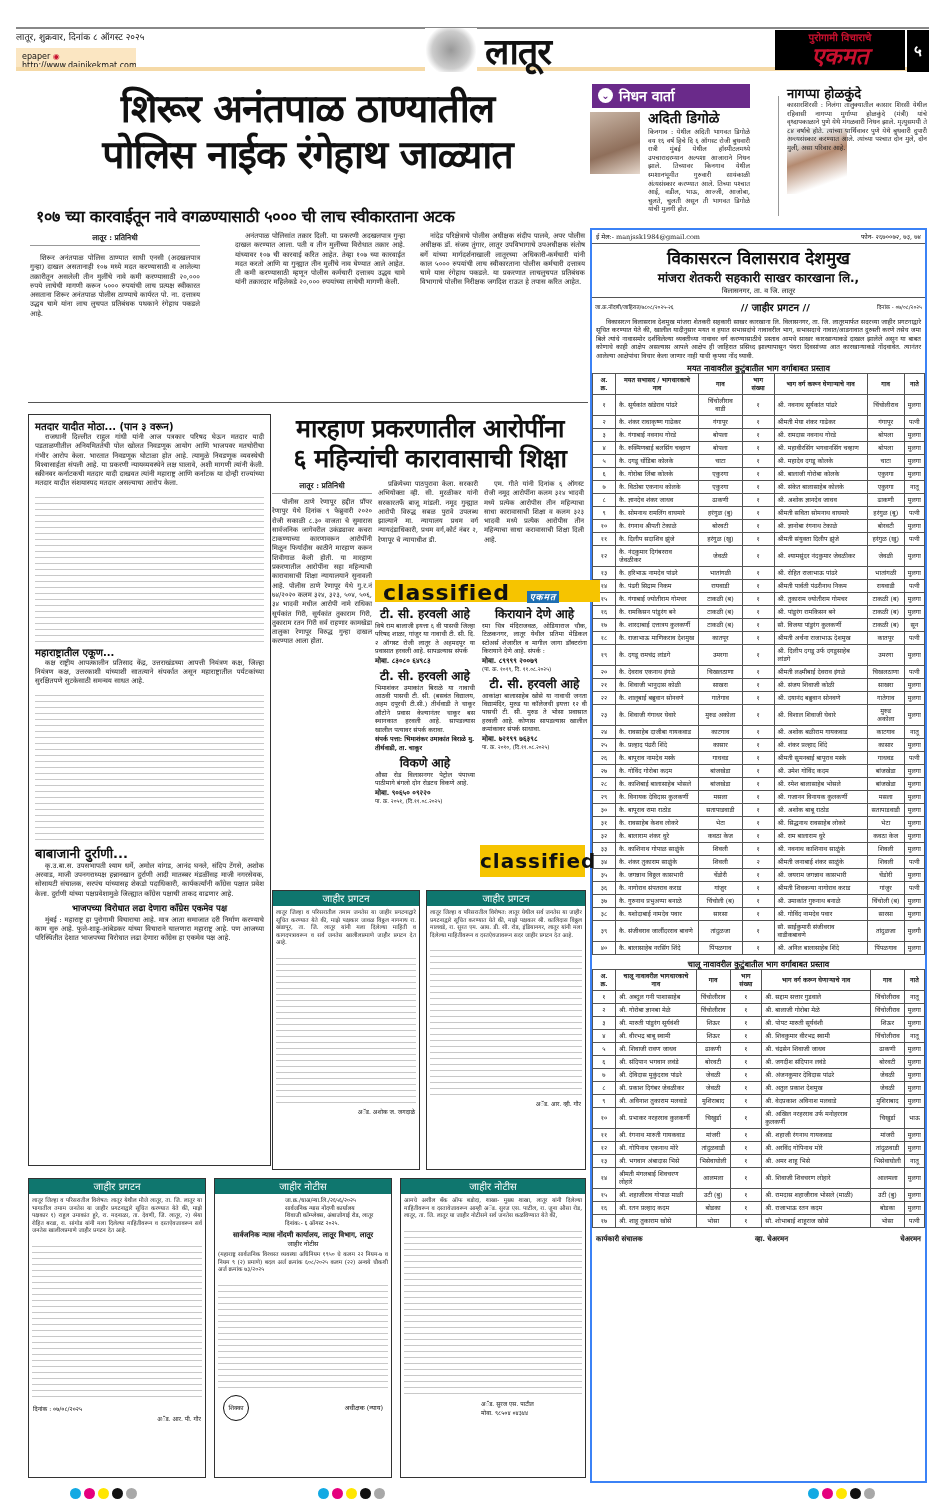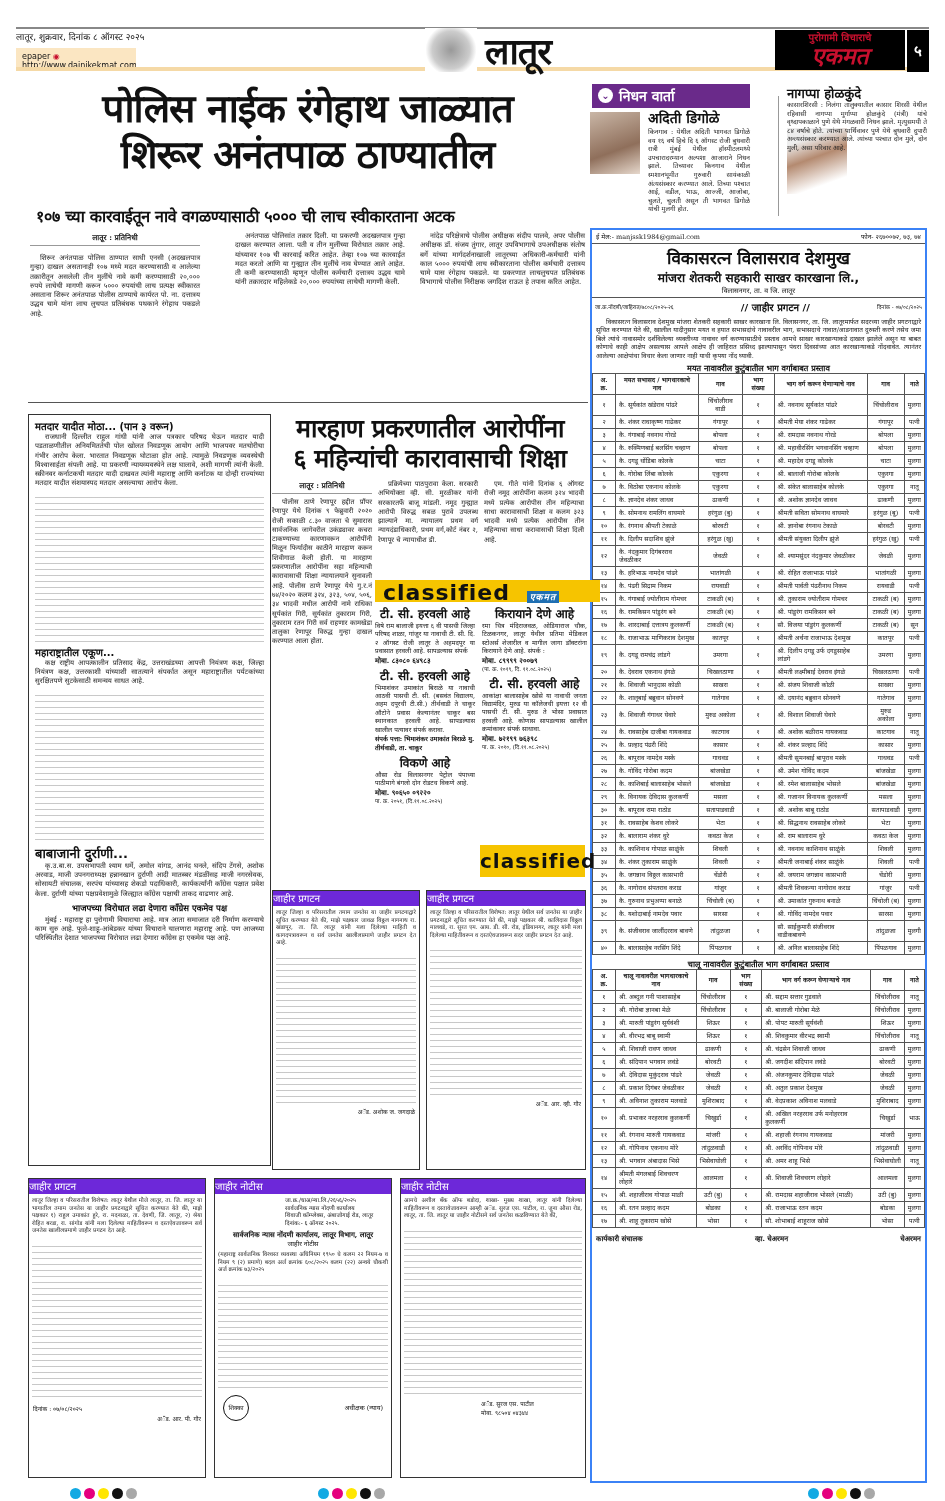--- a/index.html
+++ b/index.html
@@ -23,21 +23,21 @@
 #h1sub{left:36px;top:205px;width:555px;font-family:"DejaVu Sans",sans-serif;font-size:16px;font-weight:bold;text-align:left;letter-spacing:-.3px}
 .byline{font-size:7.5px;text-align:center;font-weight:bold;color:#222}
 
 #obit-head{left:592px;top:84px;width:158px;height:24px;background:#6a2a8a;color:#fff;font-family:"DejaVu Sans",sans-serif;font-weight:bold;font-size:14px;padding:2px 6px}
 .round-icon{display:inline-block;width:15px;height:15px;border-radius:50%;background:#fff;color:#6a2a8a;font-size:10px;text-align:center;line-height:15px;margin-right:6px;vertical-align:2px}
 .photo{background:linear-gradient(160deg,#c9b6a6,#8f6f5b 60%,#e6d8cc)}
 .obit-name{font-family:"DejaVu Sans",sans-serif;font-weight:bold;font-size:14px}
 
 .box{border:1px solid #333}
 .box2{border:2px solid #3b82f6}
-.black-head{background:#6d28d9;color:#fff;text-align:left;font-size:10px;font-family:"DejaVu Sans",sans-serif;height:15px;line-height:15px}
+.black-head{background:#0f766e;color:#fff;text-align:center;font-size:10px;font-family:"DejaVu Sans",sans-serif;height:15px;line-height:15px}
 .classified{background:#f6c400;color:#111;font-family:"DejaVu Sans",sans-serif;font-weight:bold;font-size:22px;letter-spacing:1px}
 .ad-title{font-family:"DejaVu Sans",sans-serif;font-weight:bold;font-size:12px;text-align:center;color:#111}
 
 table{border-collapse:collapse;width:100%}
 td,th{border:1px solid #555;font-size:6.3px;line-height:8px;padding:2px 3px;color:#222;font-weight:normal;vertical-align:middle}
 th{font-weight:bold}
 td.c{text-align:center}
 .caption{font-size:8px;text-align:center;font-weight:bold}
 .dots{display:flex;gap:3px}
 .dot{width:11px;height:11px;border-radius:50%}
@@ -56,22 +56,22 @@
 <div id="epaperband" class="abs"></div>
 <div id="logo-img" class="abs"></div>
 <div id="city" class="abs">लातूर</div>
 <div id="brand" class="abs">
   <div class="tag">पुरोगामी विचाराचे</div>
   <div class="name">एकमत</div>
 </div>
 <div id="pageno" class="abs">५</div>
 
 <div id="h1" class="abs">
+  <div>शिरूर अनंतपाळ ठाण्यातील</div>
   <div>पोलिस नाईक रंगेहाथ जाळ्यात</div>
-  <div>शिरूर अनंतपाळ ठाण्यातील</div>
 </div>
 <div id="h1sub" class="abs">१०७ च्या कारवाईतून नावे वगळण्यासाठी ५००० ची लाच स्वीकारताना अटक</div>
 <div class="abs" style="left:30px;top:232px;width:170px">
   <div class="byline" style="margin-bottom:8px;border-bottom:1px solid #999;padding-bottom:3px">लातूर : प्रतिनिधी</div>
   <div class="txt">
       <p>शिरूर अनंतपाळ पोलिस ठाण्यात साधी एनसी (अदखलपात्र गुन्हा) दाखल असतानाही १०७ मध्ये मदत करण्यासाठी व आलेल्या तक्रारीतून असलेली तीन मुलींचे नावे कमी करण्यासाठी २०,००० रुपये लाचेची मागणी करून ५००० रुपयांची लाच प्रत्यक्ष स्वीकारत असताना शिरूर अनंतपाळ पोलीस ठाण्याचे कार्यरत पो. ना. दत्तात्रय उद्धव चामे यांना लाच लुचपत प्रतिबंधक पथकाने रंगेहाथ पकडले आहे.</p>
     </div>
 </div>
 <div class="abs txt" style="left:235px;top:232px;width:170px">
     <p>अनंतपाळ पोलिसांत तक्रार दिली. या प्रकरणी अदखलपात्र गुन्हा दाखल करण्यात आला. पती व तीन मुलींच्या विरोधात तक्रार आहे. यांच्यावर १०७ ची कारवाई करित आहेत. तेव्हा १०७ च्या कारवाईत मदत करतो आणि या गुन्ह्यात तीन मुलींचे नाव घेण्यात आले आहेत. ती कमी करण्यासाठी म्हणून पोलीस कर्मचारी दत्तात्रय उद्धव चामे यांनी तक्रारदार महिलेकडे २०,००० रुपयांच्या लाचेची मागणी केली.</p>

